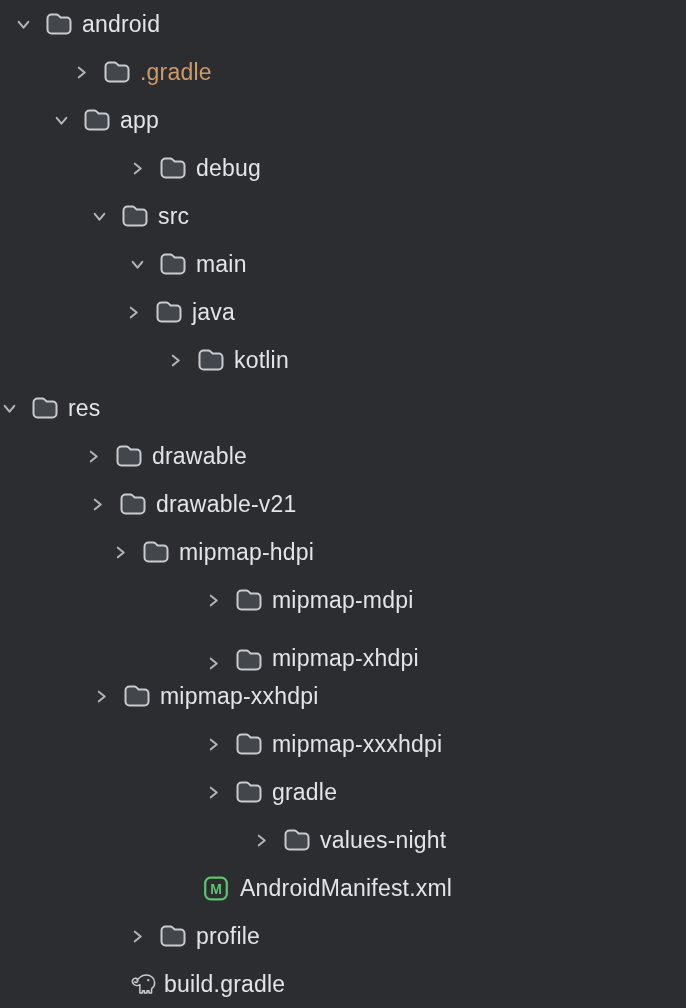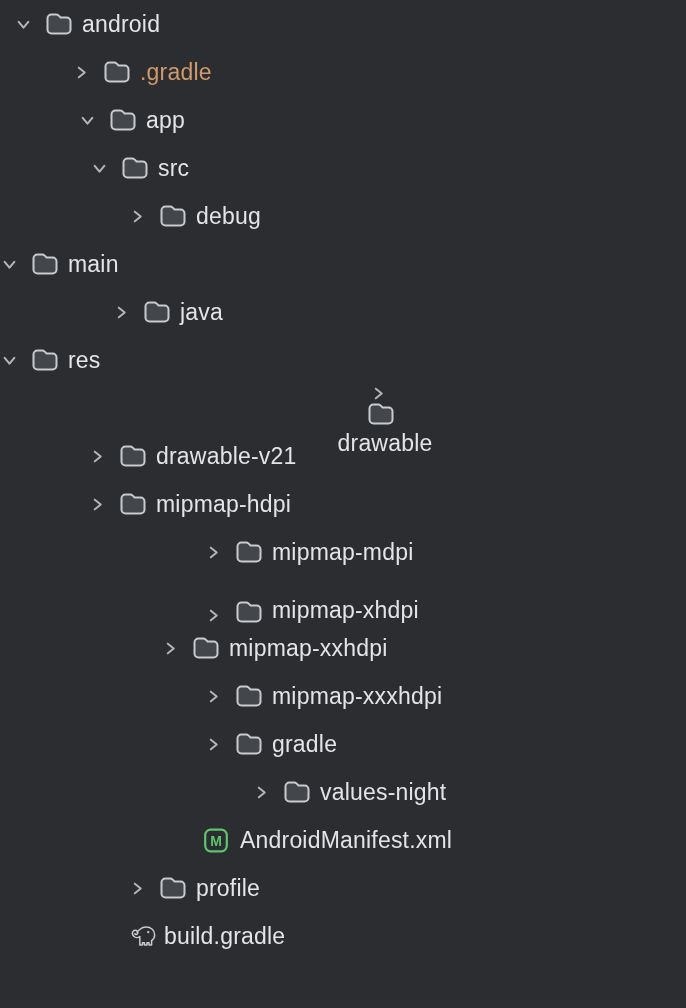--- a/index.html
+++ b/index.html
@@ -93,105 +93,119 @@
       </svg>
     </span>
     <span class="icon-folder">
       <svg width="28" height="24" viewBox="0 0 28 24" fill="none">
         <path d="M2.5 6.5 C2.5 4.3 4.3 2.5 6.5 2.5 L11.1 2.5 C12.1 2.5 13 2.9 13.7 3.6 L15.6 5.5 L21.6 5.5 C23.8 5.5 25.5 7.3 25.5 9.5 L25.5 17.5 C25.5 19.7 23.7 21.5 21.5 21.5 L6.5 21.5 C4.3 21.5 2.5 19.7 2.5 17.5 Z" fill="var(--folder-fill)" stroke="var(--folder-stroke)" stroke-width="2" stroke-linejoin="round"></path>
       </svg>
     </span>
 
     <span class="label ignored">.gradle</span>
   </div>
-    <div class="row" style="padding-left: 52px; margin-left: 26px;">
+    <div class="row" style="padding-left: 52px;">
     <span class="chev expanded">
       <svg width="15" height="15" viewBox="0 0 14 14" fill="none">
         <path d="M4.5 2.5 L10 7 L4.5 11.5" stroke="var(--chevron)" stroke-width="1.9" stroke-linecap="round" stroke-linejoin="round"></path>
       </svg>
     </span>
     <span class="icon-folder">
       <svg width="28" height="24" viewBox="0 0 28 24" fill="none">
         <path d="M2.5 6.5 C2.5 4.3 4.3 2.5 6.5 2.5 L11.1 2.5 C12.1 2.5 13 2.9 13.7 3.6 L15.6 5.5 L21.6 5.5 C23.8 5.5 25.5 7.3 25.5 9.5 L25.5 17.5 C25.5 19.7 23.7 21.5 21.5 21.5 L6.5 21.5 C4.3 21.5 2.5 19.7 2.5 17.5 Z" fill="var(--folder-fill)" stroke="var(--folder-stroke)" stroke-width="2" stroke-linejoin="round"></path>
       </svg>
     </span>
 
     <span class="label">app</span>
   </div>
+    <div class="row" style="padding-left: 128px;">
+    <span class="chev">
+      <svg width="15" height="15" viewBox="0 0 14 14" fill="none">
+        <path d="M4.5 2.5 L10 7 L4.5 11.5" stroke="var(--chevron)" stroke-width="1.9" stroke-linecap="round" stroke-linejoin="round"></path>
+      </svg>
+    </span>
+    <span class="icon-folder">
+      <svg width="28" height="24" viewBox="0 0 28 24" fill="none">
+        <path d="M2.5 6.5 C2.5 4.3 4.3 2.5 6.5 2.5 L11.1 2.5 C12.1 2.5 13 2.9 13.7 3.6 L15.6 5.5 L21.6 5.5 C23.8 5.5 25.5 7.3 25.5 9.5 L25.5 17.5 C25.5 19.7 23.7 21.5 21.5 21.5 L6.5 21.5 C4.3 21.5 2.5 19.7 2.5 17.5 Z" fill="var(--folder-fill)" stroke="var(--folder-stroke)" stroke-width="2" stroke-linejoin="round"></path>
+      </svg>
+    </span>
+
+    <span class="label">debug</span>
+  </div>
     <div class="row" style="padding-left: 90px;">
     <span class="chev expanded">
       <svg width="15" height="15" viewBox="0 0 14 14" fill="none">
         <path d="M4.5 2.5 L10 7 L4.5 11.5" stroke="var(--chevron)" stroke-width="1.9" stroke-linecap="round" stroke-linejoin="round"></path>
       </svg>
     </span>
     <span class="icon-folder">
       <svg width="28" height="24" viewBox="0 0 28 24" fill="none">
         <path d="M2.5 6.5 C2.5 4.3 4.3 2.5 6.5 2.5 L11.1 2.5 C12.1 2.5 13 2.9 13.7 3.6 L15.6 5.5 L21.6 5.5 C23.8 5.5 25.5 7.3 25.5 9.5 L25.5 17.5 C25.5 19.7 23.7 21.5 21.5 21.5 L6.5 21.5 C4.3 21.5 2.5 19.7 2.5 17.5 Z" fill="var(--folder-fill)" stroke="var(--folder-stroke)" stroke-width="2" stroke-linejoin="round"></path>
       </svg>
     </span>
 
     <span class="label">src</span>
   </div>
     <div class="row" style="padding-left: 128px;">
-    <span class="chev">
-      <svg width="15" height="15" viewBox="0 0 14 14" fill="none">
-        <path d="M4.5 2.5 L10 7 L4.5 11.5" stroke="var(--chevron)" stroke-width="1.9" stroke-linecap="round" stroke-linejoin="round"></path>
-      </svg>
-    </span>
-    <span class="icon-folder">
-      <svg width="28" height="24" viewBox="0 0 28 24" fill="none">
-        <path d="M2.5 6.5 C2.5 4.3 4.3 2.5 6.5 2.5 L11.1 2.5 C12.1 2.5 13 2.9 13.7 3.6 L15.6 5.5 L21.6 5.5 C23.8 5.5 25.5 7.3 25.5 9.5 L25.5 17.5 C25.5 19.7 23.7 21.5 21.5 21.5 L6.5 21.5 C4.3 21.5 2.5 19.7 2.5 17.5 Z" fill="var(--folder-fill)" stroke="var(--folder-stroke)" stroke-width="2" stroke-linejoin="round"></path>
-      </svg>
-    </span>
-
-    <span class="label">debug</span>
+    <span class="chev expanded">
+      <svg width="15" height="15" viewBox="0 0 14 14" fill="none">
+        <path d="M4.5 2.5 L10 7 L4.5 11.5" stroke="var(--chevron)" stroke-width="1.9" stroke-linecap="round" stroke-linejoin="round"></path>
+      </svg>
+    </span>
+    <span class="icon-folder">
+      <svg width="28" height="24" viewBox="0 0 28 24" fill="none">
+        <path d="M2.5 6.5 C2.5 4.3 4.3 2.5 6.5 2.5 L11.1 2.5 C12.1 2.5 13 2.9 13.7 3.6 L15.6 5.5 L21.6 5.5 C23.8 5.5 25.5 7.3 25.5 9.5 L25.5 17.5 C25.5 19.7 23.7 21.5 21.5 21.5 L6.5 21.5 C4.3 21.5 2.5 19.7 2.5 17.5 Z" fill="var(--folder-fill)" stroke="var(--folder-stroke)" stroke-width="2" stroke-linejoin="round"></path>
+      </svg>
+    </span>
+
+    <span class="label">main</span>
+  </div>
+    <div class="row" style="padding-left: 76px; margin-left: 48px;">
+    <span class="chev">
+      <svg width="15" height="15" viewBox="0 0 14 14" fill="none">
+        <path d="M4.5 2.5 L10 7 L4.5 11.5" stroke="var(--chevron)" stroke-width="1.9" stroke-linecap="round" stroke-linejoin="round"></path>
+      </svg>
+    </span>
+    <span class="icon-folder">
+      <svg width="28" height="24" viewBox="0 0 28 24" fill="none">
+        <path d="M2.5 6.5 C2.5 4.3 4.3 2.5 6.5 2.5 L11.1 2.5 C12.1 2.5 13 2.9 13.7 3.6 L15.6 5.5 L21.6 5.5 C23.8 5.5 25.5 7.3 25.5 9.5 L25.5 17.5 C25.5 19.7 23.7 21.5 21.5 21.5 L6.5 21.5 C4.3 21.5 2.5 19.7 2.5 17.5 Z" fill="var(--folder-fill)" stroke="var(--folder-stroke)" stroke-width="2" stroke-linejoin="round"></path>
+      </svg>
+    </span>
+
+    <span class="label">java</span>
+  </div>
+    <div class="row" style="padding-left: 166px;">
+    <span class="chev">
+      <svg width="15" height="15" viewBox="0 0 14 14" fill="none">
+        <path d="M4.5 2.5 L10 7 L4.5 11.5" stroke="var(--chevron)" stroke-width="1.9" stroke-linecap="round" stroke-linejoin="round"></path>
+      </svg>
+    </span>
+    <span class="icon-folder">
+      <svg width="28" height="24" viewBox="0 0 28 24" fill="none">
+        <path d="M2.5 6.5 C2.5 4.3 4.3 2.5 6.5 2.5 L11.1 2.5 C12.1 2.5 13 2.9 13.7 3.6 L15.6 5.5 L21.6 5.5 C23.8 5.5 25.5 7.3 25.5 9.5 L25.5 17.5 C25.5 19.7 23.7 21.5 21.5 21.5 L6.5 21.5 C4.3 21.5 2.5 19.7 2.5 17.5 Z" fill="var(--folder-fill)" stroke="var(--folder-stroke)" stroke-width="2" stroke-linejoin="round"></path>
+      </svg>
+    </span>
+
+    <span class="label">kotlin</span>
   </div>
     <div class="row" style="">
     <span class="chev expanded">
       <svg width="15" height="15" viewBox="0 0 14 14" fill="none">
         <path d="M4.5 2.5 L10 7 L4.5 11.5" stroke="var(--chevron)" stroke-width="1.9" stroke-linecap="round" stroke-linejoin="round"></path>
       </svg>
     </span>
     <span class="icon-folder">
       <svg width="28" height="24" viewBox="0 0 28 24" fill="none">
         <path d="M2.5 6.5 C2.5 4.3 4.3 2.5 6.5 2.5 L11.1 2.5 C12.1 2.5 13 2.9 13.7 3.6 L15.6 5.5 L21.6 5.5 C23.8 5.5 25.5 7.3 25.5 9.5 L25.5 17.5 C25.5 19.7 23.7 21.5 21.5 21.5 L6.5 21.5 C4.3 21.5 2.5 19.7 2.5 17.5 Z" fill="var(--folder-fill)" stroke="var(--folder-stroke)" stroke-width="2" stroke-linejoin="round"></path>
       </svg>
     </span>
 
-    <span class="label">main</span>
-  </div>
-    <div class="row" style="padding-left: 112px;">
-    <span class="chev">
-      <svg width="15" height="15" viewBox="0 0 14 14" fill="none">
-        <path d="M4.5 2.5 L10 7 L4.5 11.5" stroke="var(--chevron)" stroke-width="1.9" stroke-linecap="round" stroke-linejoin="round"></path>
-      </svg>
-    </span>
-    <span class="icon-folder">
-      <svg width="28" height="24" viewBox="0 0 28 24" fill="none">
-        <path d="M2.5 6.5 C2.5 4.3 4.3 2.5 6.5 2.5 L11.1 2.5 C12.1 2.5 13 2.9 13.7 3.6 L15.6 5.5 L21.6 5.5 C23.8 5.5 25.5 7.3 25.5 9.5 L25.5 17.5 C25.5 19.7 23.7 21.5 21.5 21.5 L6.5 21.5 C4.3 21.5 2.5 19.7 2.5 17.5 Z" fill="var(--folder-fill)" stroke="var(--folder-stroke)" stroke-width="2" stroke-linejoin="round"></path>
-      </svg>
-    </span>
-
-    <span class="label">java</span>
-  </div>
-    <div class="row" style="">
-    <span class="chev expanded">
-      <svg width="15" height="15" viewBox="0 0 14 14" fill="none">
-        <path d="M4.5 2.5 L10 7 L4.5 11.5" stroke="var(--chevron)" stroke-width="1.9" stroke-linecap="round" stroke-linejoin="round"></path>
-      </svg>
-    </span>
-    <span class="icon-folder">
-      <svg width="28" height="24" viewBox="0 0 28 24" fill="none">
-        <path d="M2.5 6.5 C2.5 4.3 4.3 2.5 6.5 2.5 L11.1 2.5 C12.1 2.5 13 2.9 13.7 3.6 L15.6 5.5 L21.6 5.5 C23.8 5.5 25.5 7.3 25.5 9.5 L25.5 17.5 C25.5 19.7 23.7 21.5 21.5 21.5 L6.5 21.5 C4.3 21.5 2.5 19.7 2.5 17.5 Z" fill="var(--folder-fill)" stroke="var(--folder-stroke)" stroke-width="2" stroke-linejoin="round"></path>
-      </svg>
-    </span>
-
     <span class="label">res</span>
   </div>
-    <div class="row" style="padding-left: 84px; flex-direction: column;">
+    <div class="row" style="padding-left: 84px;">
     <span class="chev">
       <svg width="15" height="15" viewBox="0 0 14 14" fill="none">
         <path d="M4.5 2.5 L10 7 L4.5 11.5" stroke="var(--chevron)" stroke-width="1.9" stroke-linecap="round" stroke-linejoin="round"></path>
       </svg>
     </span>
     <span class="icon-folder">
       <svg width="28" height="24" viewBox="0 0 28 24" fill="none">
         <path d="M2.5 6.5 C2.5 4.3 4.3 2.5 6.5 2.5 L11.1 2.5 C12.1 2.5 13 2.9 13.7 3.6 L15.6 5.5 L21.6 5.5 C23.8 5.5 25.5 7.3 25.5 9.5 L25.5 17.5 C25.5 19.7 23.7 21.5 21.5 21.5 L6.5 21.5 C4.3 21.5 2.5 19.7 2.5 17.5 Z" fill="var(--folder-fill)" stroke="var(--folder-stroke)" stroke-width="2" stroke-linejoin="round"></path>
       </svg>
     </span>
@@ -205,21 +219,21 @@
       </svg>
     </span>
     <span class="icon-folder">
       <svg width="28" height="24" viewBox="0 0 28 24" fill="none">
         <path d="M2.5 6.5 C2.5 4.3 4.3 2.5 6.5 2.5 L11.1 2.5 C12.1 2.5 13 2.9 13.7 3.6 L15.6 5.5 L21.6 5.5 C23.8 5.5 25.5 7.3 25.5 9.5 L25.5 17.5 C25.5 19.7 23.7 21.5 21.5 21.5 L6.5 21.5 C4.3 21.5 2.5 19.7 2.5 17.5 Z" fill="var(--folder-fill)" stroke="var(--folder-stroke)" stroke-width="2" stroke-linejoin="round"></path>
       </svg>
     </span>
 
     <span class="label">drawable-v21</span>
   </div>
-    <div class="row" style="padding-left: 88px;">
+    <div class="row" style="padding-left: 111px;">
     <span class="chev">
       <svg width="15" height="15" viewBox="0 0 14 14" fill="none">
         <path d="M4.5 2.5 L10 7 L4.5 11.5" stroke="var(--chevron)" stroke-width="1.9" stroke-linecap="round" stroke-linejoin="round"></path>
       </svg>
     </span>
     <span class="icon-folder">
       <svg width="28" height="24" viewBox="0 0 28 24" fill="none">
         <path d="M2.5 6.5 C2.5 4.3 4.3 2.5 6.5 2.5 L11.1 2.5 C12.1 2.5 13 2.9 13.7 3.6 L15.6 5.5 L21.6 5.5 C23.8 5.5 25.5 7.3 25.5 9.5 L25.5 17.5 C25.5 19.7 23.7 21.5 21.5 21.5 L6.5 21.5 C4.3 21.5 2.5 19.7 2.5 17.5 Z" fill="var(--folder-fill)" stroke="var(--folder-stroke)" stroke-width="2" stroke-linejoin="round"></path>
       </svg>
     </span>
@@ -247,21 +261,21 @@
       </svg>
     </span>
     <span class="icon-folder">
       <svg width="28" height="24" viewBox="0 0 28 24" fill="none">
         <path d="M2.5 6.5 C2.5 4.3 4.3 2.5 6.5 2.5 L11.1 2.5 C12.1 2.5 13 2.9 13.7 3.6 L15.6 5.5 L21.6 5.5 C23.8 5.5 25.5 7.3 25.5 9.5 L25.5 17.5 C25.5 19.7 23.7 21.5 21.5 21.5 L6.5 21.5 C4.3 21.5 2.5 19.7 2.5 17.5 Z" fill="var(--folder-fill)" stroke="var(--folder-stroke)" stroke-width="2" stroke-linejoin="round"></path>
       </svg>
     </span>
 
     <span class="label">mipmap-xhdpi</span>
   </div>
-    <div class="row" style="padding-left: 120px; margin-left: 41px;">
+    <div class="row" style="padding-left: 92px;">
     <span class="chev">
       <svg width="15" height="15" viewBox="0 0 14 14" fill="none">
         <path d="M4.5 2.5 L10 7 L4.5 11.5" stroke="var(--chevron)" stroke-width="1.9" stroke-linecap="round" stroke-linejoin="round"></path>
       </svg>
     </span>
     <span class="icon-folder">
       <svg width="28" height="24" viewBox="0 0 28 24" fill="none">
         <path d="M2.5 6.5 C2.5 4.3 4.3 2.5 6.5 2.5 L11.1 2.5 C12.1 2.5 13 2.9 13.7 3.6 L15.6 5.5 L21.6 5.5 C23.8 5.5 25.5 7.3 25.5 9.5 L25.5 17.5 C25.5 19.7 23.7 21.5 21.5 21.5 L6.5 21.5 C4.3 21.5 2.5 19.7 2.5 17.5 Z" fill="var(--folder-fill)" stroke="var(--folder-stroke)" stroke-width="2" stroke-linejoin="round"></path>
       </svg>
     </span>

